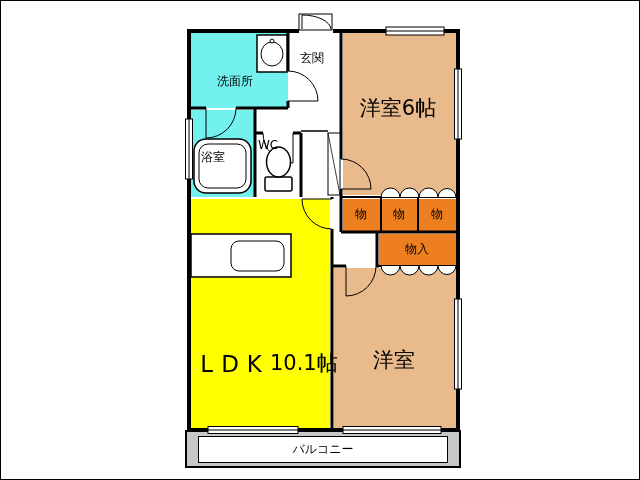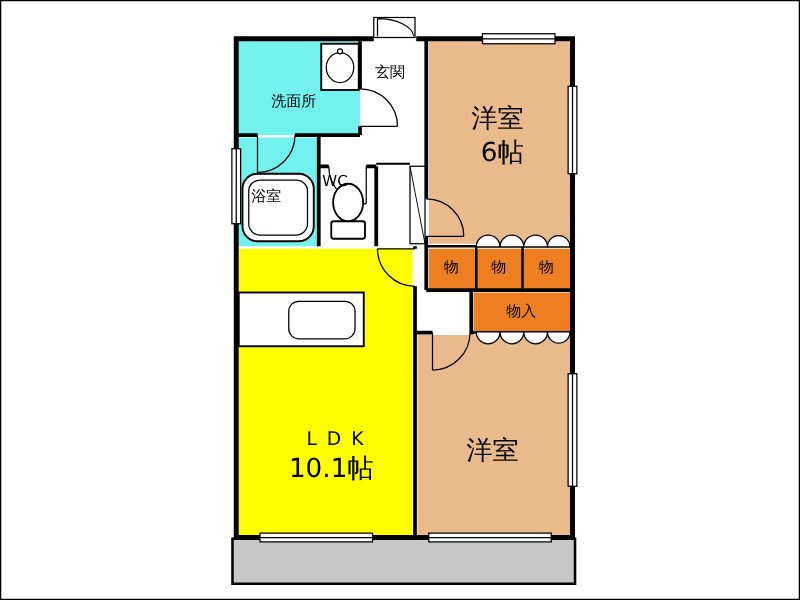--- a/index.html
+++ b/index.html
@@ -5,41 +5,44 @@
   html,body{margin:0;padding:0;background:#fff;}
   .stage{
     position:relative;width:640px;height:480px;background:#ffffff;
     border:1px solid #000;box-sizing:border-box;overflow:hidden;
     font-family:"DejaVu Sans","Liberation Sans",sans-serif;color:#000;
   }
   .room{position:absolute;}
   .lbl{position:absolute;transform:translate(-50%,-50%);white-space:nowrap;text-align:center;line-height:1.2;}
   .s12{font-size:12px;}
   .s21{font-size:21px;}
-  .s23{font-size:15px;letter-spacing:8px;padding-left:8px;}
-  .col{display:flex;flex-direction:column;align-items:flex-end;line-height:1.3;}
+  .s23{font-size:23px;letter-spacing:8px;padding-left:8px;}
+  .col{display:flex;flex-direction:row;align-items:flex-start;line-height:1.3;}
   .balcony-outer{position:absolute;left:184px;top:429px;width:276px;height:38px;border:2px solid #000;box-sizing:border-box;}
   .balcony-inner{position:absolute;left:197px;top:435px;width:250px;height:27px;background:#fff;border:1px solid #000;box-sizing:border-box;display:flex;align-items:center;justify-content:center;}
   svg{position:absolute;left:0;top:0;}
 </style>
 </head>
 <body>
 
 <div class="stage">
 
   <div class="room" style="left: 190px; top: 32px; width: 97px; height: 75px; background: rgb(115, 241, 239);"></div>
   <div class="room" style="left: 190px; top: 109px; width: 64px; height: 87px; background: rgb(115, 241, 239);"></div>
   <div class="room" style="left: 256px; top: 134px; width: 44px; height: 62px; background: rgb(255, 255, 255);"></div>
   <div class="room" style="left: 342px; top: 32px; width: 113px; height: 162px; background: rgb(233, 186, 140);"></div>
   <div class="room" style="left: 342px; top: 198px; width: 113px; height: 32px; background: rgb(238, 127, 33);"></div>
   <div class="room" style="left: 378px; top: 233px; width: 77px; height: 31px; background: rgb(238, 127, 33);"></div>
   <div class="room" style="left: 190px; top: 198px; width: 139px; height: 229px; background: rgb(255, 255, 0);"></div>
   <div class="room" style="left: 333px; top: 267px; width: 122px; height: 160px; background: rgb(233, 186, 140);"></div>
 
   <div class="balcony-outer" style="background: rgb(199, 199, 199);"></div>
+  <div class="balcony-inner">
+    <span class="s12">バルコニー</span>
+  </div>
 
   <svg width="640" height="480" viewBox="0 0 640 480">
     <path d="M186,30 H298 M332,30 H457 M188,28 V118 M188,178 V431 M457,28 V68 M457,138 V298 M457,388 V431 M186,429 H207 M297,429 H342 M440,429 H457" stroke="#000" stroke-width="4" fill="none"></path>
     <path d="M287,32 V70 M287,100 V107 M188,107 H205 M235,107 H287 M254,107 V196 M254,132 H262 M292,132 H300 M300,132 V196 M340,30 V158 M340,188 V231 M340,231 H455 M331,196 V198 M331,228 V427 M376,231 V265 M331,265 H345 M375,265 H378" stroke="#000" stroke-width="3" fill="none"></path>
     <path d="M340,196 H455 M380,197 V230 M417,197 V230 M376,265 H455" stroke="#000" stroke-width="2" fill="none"></path>
     <path d="M300,130 H327" stroke="#000" stroke-width="1.5" fill="none"></path>
 
     <g stroke="#000" stroke-width="1">
       <rect x="385" y="26" width="58" height="8" fill="#fff"></rect>
       <path d="M385,30 H443" fill="none"></path>

